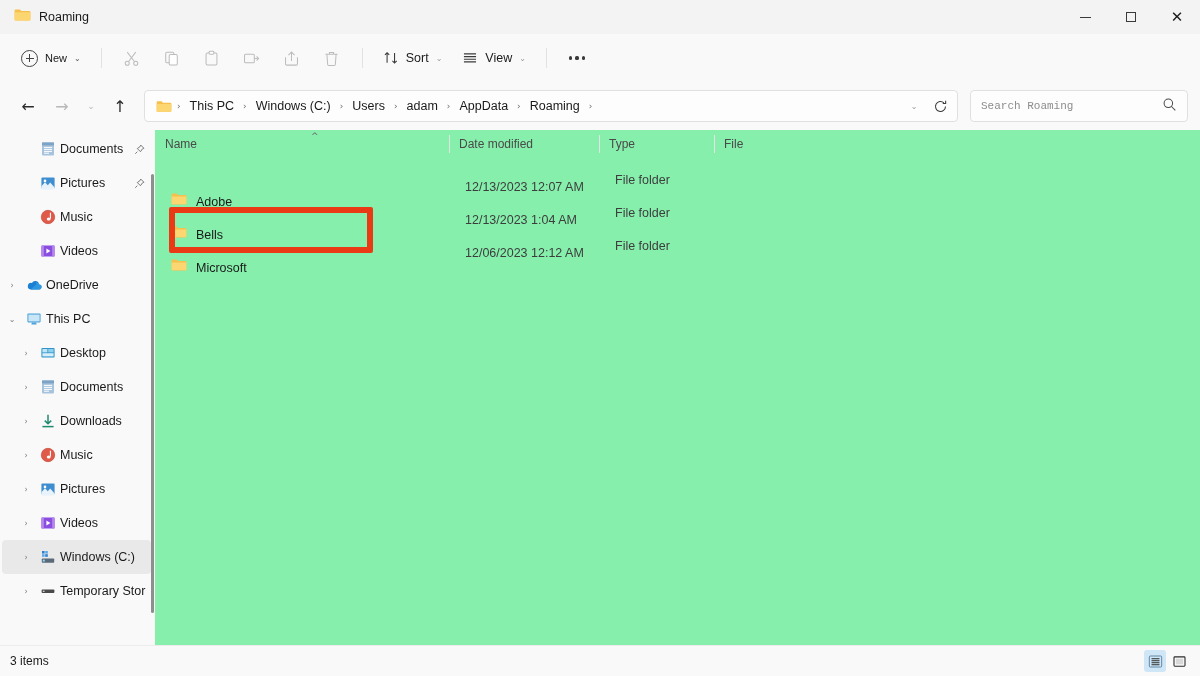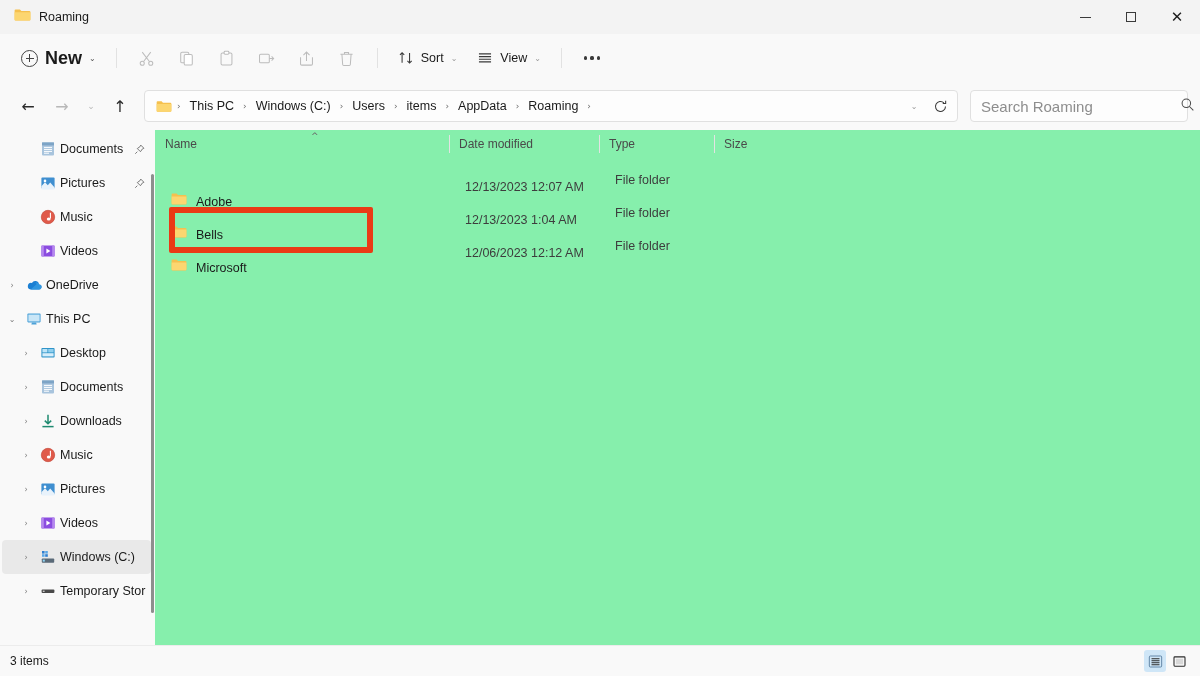--- a/index.html
+++ b/index.html
@@ -23,21 +23,21 @@
   .gl-max { width: 10px; height: 10px; border: 1px solid #3a3a3a; }
   .gl-close { font-size: 15px; line-height: 1; font-family: "DejaVu Sans", sans-serif; }
 
   
   .cmdbar { height: 48px; background: #f9f9f9; display: flex; align-items: center; padding: 0 14px; gap: 2px; flex: 0 0 48px; }
   .newbtn { display: flex; align-items: center; gap: 7px; height: 32px; padding: 0 9px 0 7px; border-radius: 4px; }
   .plus-circle { width: 17px; height: 17px; border: 1.3px solid #444; border-radius: 50%; position: relative; }
   .plus-circle::before, .plus-circle::after { content: ""; position: absolute; background: #444; }
   .plus-circle::before { left: 3.5px; top: 7.2px; width: 8px; height: 1.3px; }
   .plus-circle::after { top: 3.5px; left: 7.2px; height: 8px; width: 1.3px; }
-  .newlabel { font-size: 18px; color: #1a1a1a; font-weight: 700; }
+  .newlabel { font-size: 11px; color: #1a1a1a; font-weight: 400; }
   .chev { font-size: 8px; color: #555; font-family: "DejaVu Sans", sans-serif; }
   .chev-lite { font-size: 8px; color: #9a9a9a; font-family: "DejaVu Sans", sans-serif; }
   .divider-v { width: 1px; height: 20px; background: #e2e2e2; margin: 0 9px; }
   .icobtn { width: 38px; height: 32px; display: flex; align-items: center; justify-content: center; border-radius: 4px; }
   .txtbtn { display: flex; align-items: center; gap: 7px; height: 32px; padding: 0 9px; border-radius: 4px; }
   .txtbtn-label { font-size: 12.5px; color: #1a1a1a; }
   .dots { display: flex; gap: 3px; align-items: center; }
   .dots i { width: 3.2px; height: 3.2px; background: #3a3a3a; border-radius: 50%; display: block; }
 
   
@@ -47,21 +47,21 @@
   .nav-off { color: #b8b8b8; }
   .navbtn.small { width: 22px; font-size: 9px; }
   .crumbbox { flex: 1; height: 32px; margin-left: 6px; background: #fdfdfd; border: 1px solid #e0e0e0; border-radius: 4px; display: flex; align-items: center; padding: 0 4px 0 8px; }
   .crumbs { flex: 1; display: flex; align-items: center; gap: 1px; overflow: hidden; }
   .crumb { font-size: 12.5px; color: #1a1a1a; padding: 3px 6px; border-radius: 3px; white-space: nowrap; }
   .crumbsep { font-size: 9px; color: #6b6b6b; padding: 0 2px; font-family: "DejaVu Sans", sans-serif; }
   .crumb-ico { width: 22px; display: flex; align-items: center; justify-content: center; }
   .addr-right { display: flex; align-items: center; gap: 0; }
   .addr-right .navbtn { width: 26px; }
   .searchbox { width: 218px; height: 32px; margin-left: 10px; background: #fdfdfd; border: 1px solid #e0e0e0; border-radius: 4px; display: flex; align-items: center; padding: 0 10px; }
-  .searchbox input { flex: 1; border: none; outline: none; background: transparent; font-size: 15px; color: #b91c1c; font-family: Liberation Sans, sans-serif; }
+  .searchbox input { flex: 1; border: none; outline: none; background: transparent; font-size: 11px; color: #b91c1c; font-family: Liberation Mono, monospace; }
   .searchbox input::placeholder { color: #8d8d8d; }
 
   
   .body { flex: 1; display: flex; min-height: 0; }
   .sidebar { width: 155px; flex: 0 0 155px; background: #f9f9f9; position: relative; overflow: hidden; padding-top: 2px; }
   .sb-scroll { position: absolute; right: 1px; top: 44px; width: 3px; bottom: 32px; background: #8e8e8e; border-radius: 2px; }
   .sb-item { height: 34px; display: flex; align-items: center; border-radius: 4px; margin: 0 4px 0 2px; padding-right: 4px; }
   .sb-item.selected { background: #e9e9e9; }
   .sb-exp { width: 20px; display: flex; align-items: center; justify-content: center; font-size: 8px; color: #7a7a7a; font-family: "DejaVu Sans", sans-serif; flex: 0 0 20px; }
   .sb-ico { width: 24px; display: flex; align-items: center; justify-content: center; flex: 0 0 24px; }
@@ -221,21 +221,21 @@
         </svg>
       </span>
       <div class="crumbs">
         <span class="crumbsep">›</span>
         <span class="crumb">This PC</span>
         <span class="crumbsep">›</span>
         <span class="crumb">Windows (C:)</span>
         <span class="crumbsep">›</span>
         <span class="crumb">Users</span>
         <span class="crumbsep">›</span>
-        <span class="crumb">items</span>
+        <span class="crumb">adam</span>
         <span class="crumbsep">›</span>
         <span class="crumb">AppData</span>
         <span class="crumbsep">›</span>
         <span class="crumb">Roaming</span>
         <span class="crumbsep">›</span>
       </div>
       <div class="addr-right">
         <div class="navbtn nav-off">
             <span class="chev-lite">⌄</span>
           </div>
@@ -444,21 +444,21 @@
           <span>Name</span>
           <span class="sortcaret">^</span>
         </div>
         <div class="col col-date">
           <span>Date modified</span>
         </div>
         <div class="col col-type">
           <span>Type</span>
         </div>
         <div class="col col-size">
-          <span>Size</span>
+          <span>File</span>
         </div>
       </div>
       <div class="rows" id="rows">
           <div class="row">
             <div class="cell cell-name">
               <span><svg width="16" height="16" viewBox="0 0 16 16">
                   <path d="M0.6 2.6a1 1 0 0 1 1-1h4l1.4 1.5h7.4a1 1 0 0 1 1 1v7.3a1 1 0 0 1-1 1h-12.8a1 1 0 0 1-1-1z" fill="#f5c04e"></path>
                   <path d="M0.6 4.4h14.8v6.9a1 1 0 0 1-1 1h-12.8a1 1 0 0 1-1-1z" fill="#fcd670"></path>
                 </svg></span>
               <span>Adobe</span>

